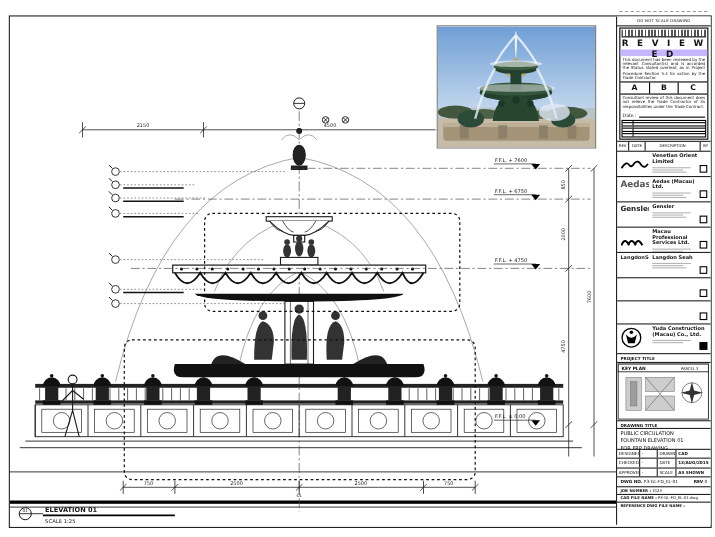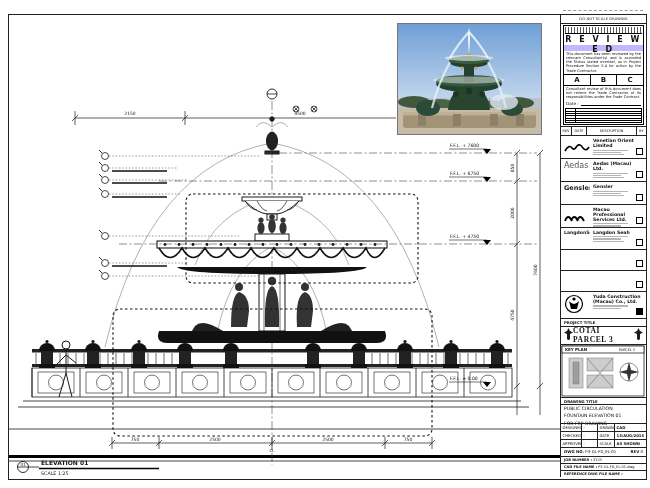--- a/index.html
+++ b/index.html
@@ -529,21 +529,21 @@
                 <i></i>
                 <i></i>
               </div>
           </div>
         </div>
         <span class="chk"></span>
       </div>
 
       <div class="co" style="height:23px">
         <div class="co-row">
-          <span class="co-logo logo-txt" style="font-size:8px;color:#555;font-weight:normal">Aedas</span>
+          <span class="co-logo logo-txt" style="font-size:8px;color:#555;font-weight:bold">Aedas</span>
           <div class="co-body">
             <div class="nm">Aedas (Macau) Ltd.</div>
             <div class="addr">
                 <i></i>
                 <i></i>
                 <i></i>
               </div>
           </div>
         </div>
         <span class="chk"></span>
@@ -619,33 +619,20 @@
             <div class="addr">
                 <i></i>
                 <i></i>
               </div>
           </div>
         </div>
         <span class="chk f"></span>
       </div>
 
       <div class="proj-strip">PROJECT TITLE</div>
-      <div class="proj-title">
-        <span>
-          <svg width="9" height="13" viewBox="0 0 9 13">
-              <path d="M4.5,0 L6,3 L9,4.5 L6,6 L6,11 Q4.5,13 3,11 L3,6 L0,4.5 L3,3 Z" fill="#1b1b1b"></path>
-            </svg>
-        </span>
-        <span class="t">COTAI PARCEL 3</span>
-        <span>
-          <svg width="9" height="13" viewBox="0 0 9 13">
-              <path d="M4.5,0 L6,3 L9,4.5 L6,6 L6,11 Q4.5,13 3,11 L3,6 L0,4.5 L3,3 Z" fill="#1b1b1b"></path>
-            </svg>
-        </span>
-      </div>
 
       <div class="keyplan">
         <svg width="84" height="52" viewBox="0 0 84 52">
           <rect x="1" y="1" width="82" height="50" fill="#fff" stroke="#222" stroke-width="0.8"></rect>
           <rect x="1" y="1" width="82" height="7" fill="#fff" stroke="#222" stroke-width="0.8"></rect>
           <text x="4" y="6.2" font-size="4" font-weight="bold" fill="#111">KEY PLAN</text>
           <text x="58" y="6.2" font-size="3.4" fill="#111">PARCEL 3</text>
           <g fill="#cdcdcd" stroke="#777" stroke-width="0.5">
             <rect x="8" y="13" width="14" height="30"></rect>
             <rect x="26" y="13" width="26" height="13"></rect>

